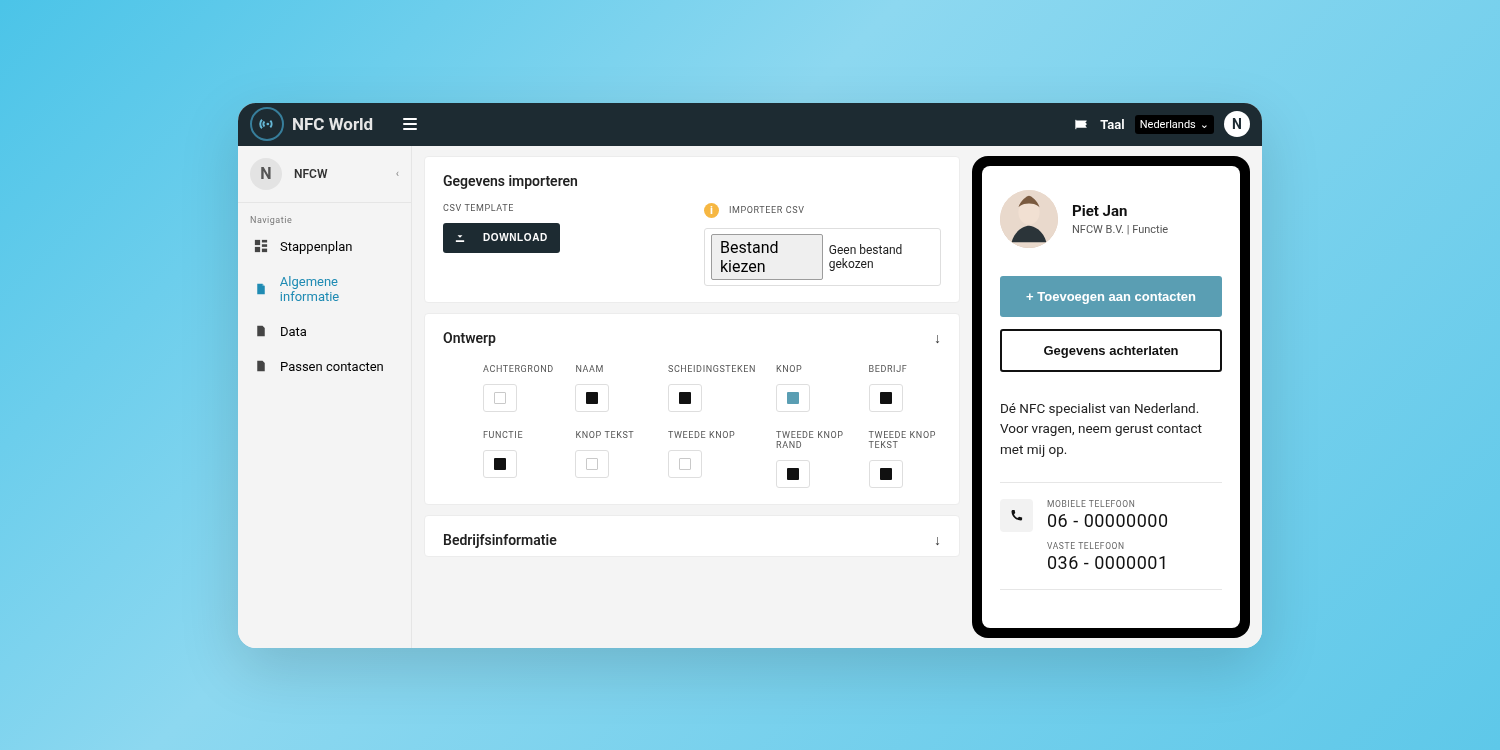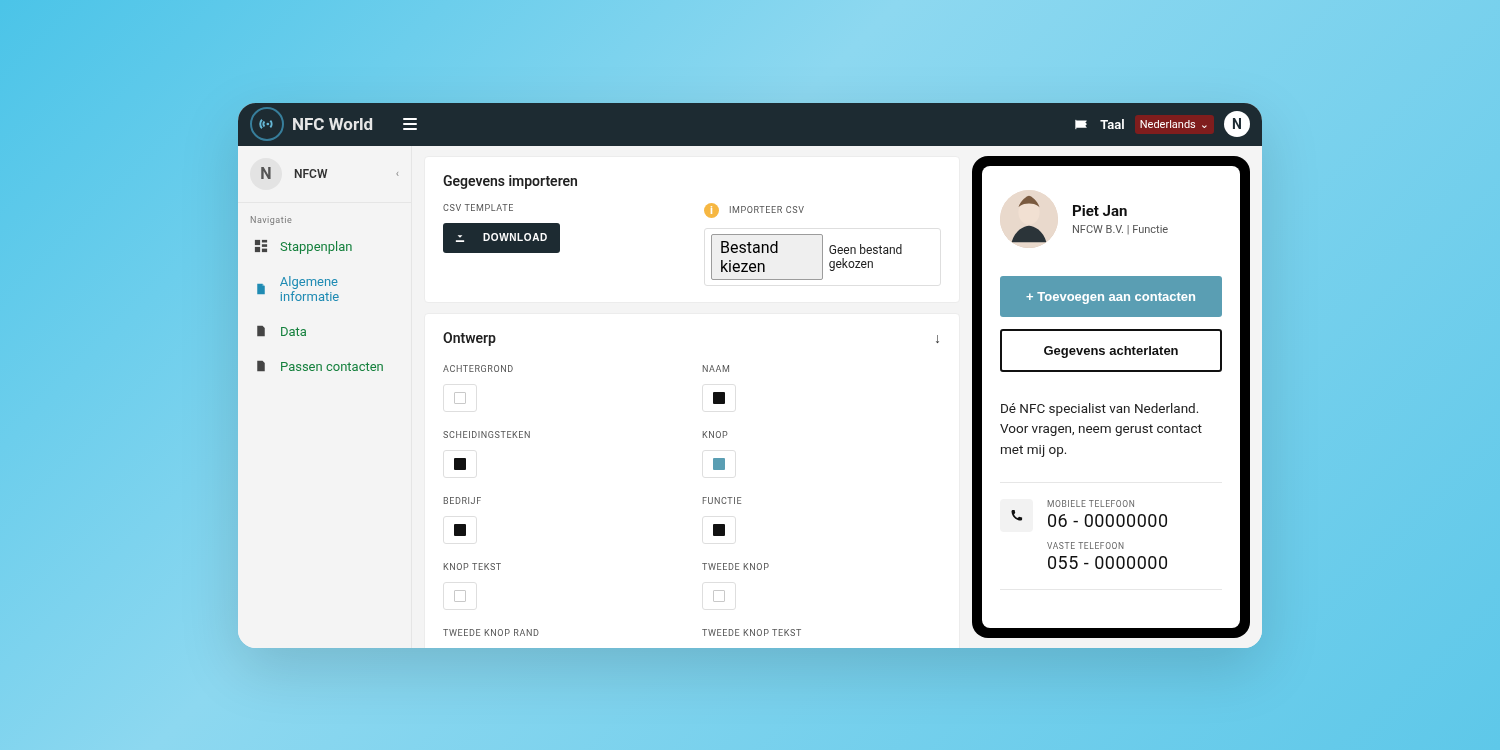--- a/index.html
+++ b/index.html
@@ -23,34 +23,34 @@
   .brand-logo {
     width:34px;height:34px;border:2px solid #377e9b;border-radius:50%;display:flex;align-items:center;justify-content:center;color:#66b8d6;
   }
   .brand-text { font-weight:700;font-size:17px;color:#e6e6e6; }
   .hamburger { margin-left:30px; cursor:pointer; display:flex;flex-direction:column;gap:3px;}
   .hamburger span{display:block;width:14px;height:2px;background:#fff;border-radius:1px;}
   .top-right{ margin-left:auto; display:flex; align-items:center; gap:10px; }
   .flag-icon{ width:16px;height:11px;}
   .lang-label{font-size:13px;font-weight:600;}
   .lang-select{
-    background:#7f1d1d;color:#fff;border:none;font-size:11px;padding:3px 5px;border-radius:3px;
+    background:#000000;color:#fff;border:none;font-size:11px;padding:3px 5px;border-radius:3px;
     display:flex;align-items:center;gap:4px;cursor:pointer;
   }
   .avatar-top{ width:26px;height:26px;border-radius:50%;background:#fff;color:#1d2b32;display:flex;align-items:center;justify-content:center;font-weight:700;font-size:14px; }
 
   .body-row{ flex:1; display:flex; overflow:hidden;}
   
   .sidebar{ width:174px;background:#f4f4f4;border-right:1px solid #e5e5e5;display:flex;flex-direction:column;}
   .side-user{ padding:12px 12px; display:flex;align-items:center;border-bottom:1px solid #e5e5e5;}
   .side-avatar{ width:32px;height:32px;border-radius:50%;background:#e3e3e3;color:#555;display:flex;align-items:center;justify-content:center;font-weight:700;font-size:16px;}
   .side-username{ margin-left:12px;font-size:12px;font-weight:600;color:#333; }
   .side-collapse{ margin-left:auto;color:#888;font-size:11px;cursor:pointer;}
   .nav-heading{ font-size:9px;letter-spacing:.5px;color:#777;text-transform:none;padding:12px 12px 4px;}
-  .nav-item{ padding:10px 12px 10px 16px; display:flex;align-items:center;gap:12px;font-size:13px;color:#15803d;cursor:pointer;}
+  .nav-item{ padding:10px 12px 10px 16px; display:flex;align-items:center;gap:12px;font-size:13px;color:#000000;cursor:pointer;}
   .nav-item.active{ color:#1f8bb3; }
   .nav-icon{ width:14px;height:14px;display:flex;align-items:center;justify-content:center;color:#444;}
   .nav-item.active .nav-icon{ color:#1f8bb3; }
 
   
   .main{ flex:1; overflow:auto; padding:10px 12px; background:#f4f4f4; display:flex; gap:12px;}
   .forms-col{ flex:1; display:flex;flex-direction:column; gap:10px; min-width:0;}
   .card{ background:#fff;border:1px solid #ececec;border-radius:4px;padding:16px 18px; }
   .card-title{font-size:14px;font-weight:600;color:#222;margin-bottom:14px;}
   .card-title-row{display:flex;align-items:flex-end;}
@@ -58,21 +58,21 @@
   .field-row{ display:flex; gap:24px; }
   .field-col{ flex:1; min-width:0;}
   .field-label{font-size:9px;letter-spacing:.6px;color:#555;text-transform:uppercase;margin-bottom:10px;}
   .info-dot{width:15px;height:15px;border-radius:50%;background:#f6b742;color:#fff;font-size:11px;font-weight:700;display:inline-flex;align-items:center;justify-content:center;margin-right:10px;}
   .dl-btn{background:#1d2b32;color:#fff;border:none;padding:9px 12px;font-size:10px;letter-spacing:.6px;font-weight:700;border-radius:3px;display:inline-flex;align-items:center;gap:18px;cursor:pointer;}
   .file-wrap{border:1px solid #dedede;border-radius:3px;padding:5px 6px;display:flex;align-items:center;gap:6px;}
   .file-btn{border:1px solid #9c9c9c;background:#efefef;font-size:16px;padding:3px 8px;cursor:pointer;border-radius:2px;}
   .file-empty{font-size:12px;color:#222;}
   .swatch-btn{width:34px;height:28px;border:1px solid #dedede;border-radius:3px;display:flex;align-items:center;justify-content:center;cursor:pointer;background:#fff;}
   .swatch-inner{width:12px;height:12px;border-radius:1px;}
-  .grid3{display:grid;grid-template-columns:1fr 1fr;row-gap:18px;column-gap:20px;}
+  .grid3{display:grid;grid-template-columns:1fr 1fr 1fr 1fr 1fr;row-gap:18px;column-gap:20px;margin-left:40px;}
 
   
   .preview{ width:278px; background:#000;border-radius:16px;padding:10px; }
   .preview-inner{ background:#fff;border-radius:8px;height:100%;overflow:hidden;display:flex;flex-direction:column;}
   .p-body{ padding:24px 18px 0;flex:1;overflow:hidden;}
   .p-head{ display:flex; gap:14px; align-items:center;}
   .p-avatar{ width:58px;height:58px;border-radius:50%;background:linear-gradient(#ead7c9,#d9c0ae);display:flex;align-items:center;justify-content:center;overflow:hidden;}
   .p-name{font-weight:700;font-size:15px;color:#111;}
   .p-sub{font-size:11px;color:#555;margin-top:3px;}
   .p-btn-primary{margin-top:28px;background:#5a9eb3;color:#fff;border:none;width:100%;padding:13px 8px;font-size:13px;font-weight:700;border-radius:3px;cursor:pointer;}
@@ -309,21 +309,21 @@
                     <path d="M6 3c-1 0-2 1-2 2 0 8 7 15 15 15 1 0 2-1 2-2v-3l-5-1-2 2c-3-1-5-3-6-6l2-2-1-5H6z"></path>
                   </svg>
               </div>
               <div class="p-contact-list" id="preview-contacts">
                   <div class="p-c-item">
                     <div class="p-c-label">MOBIELE TELEFOON</div>
                     <div class="p-c-value">06 - 00000000</div>
                   </div>
                   <div class="p-c-item">
                     <div class="p-c-label">VASTE TELEFOON</div>
-                    <div class="p-c-value">055 - 0000000</div>
+                    <div class="p-c-value">036 - 0000001</div>
                   </div>
                 </div>
             </div>
             <hr class="p-divider2">
           </div>
         </div>
       </aside>
     </main>
   </div>
 </div>

